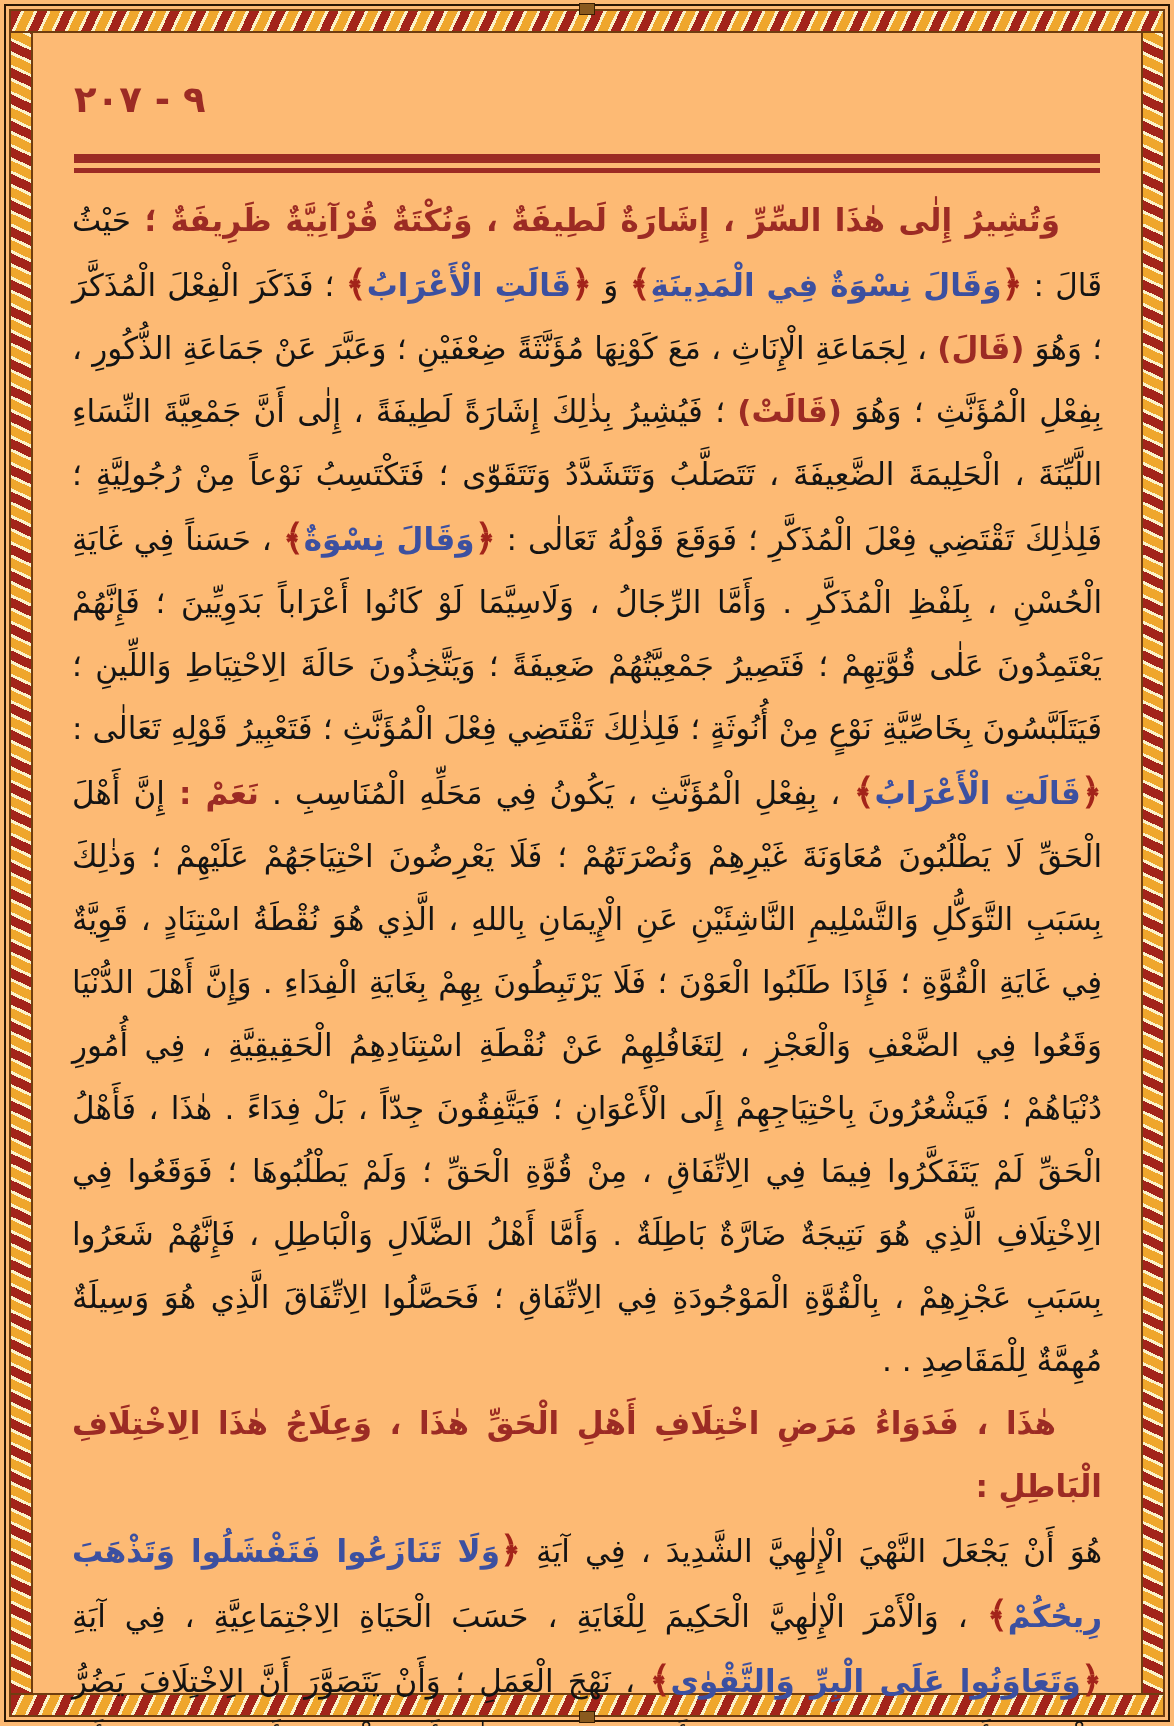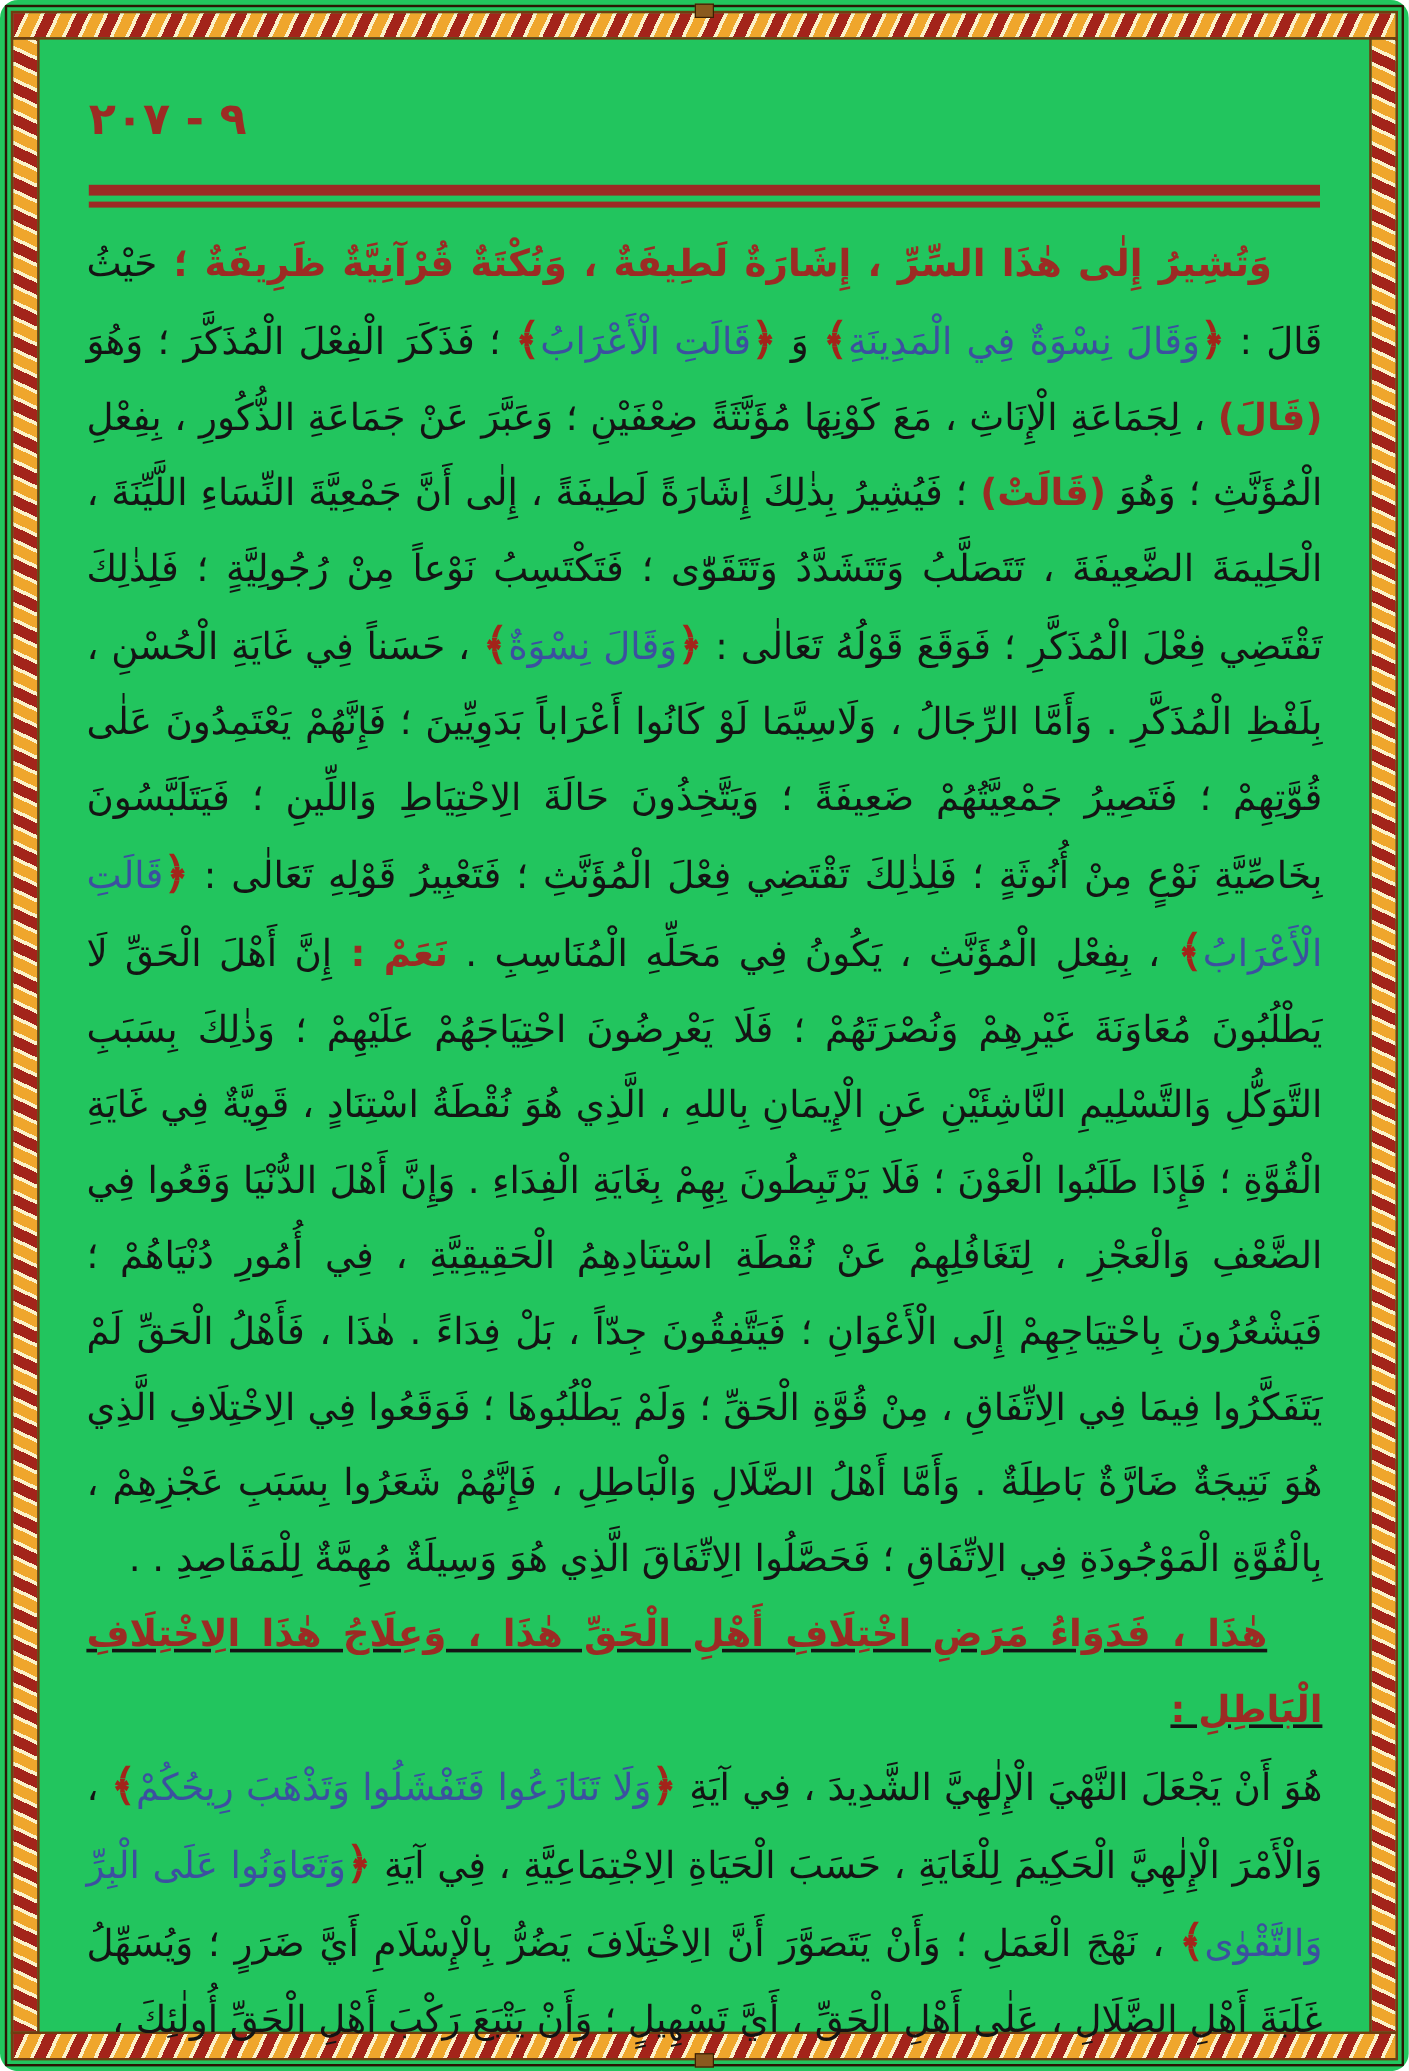--- a/index.html
+++ b/index.html
@@ -1,22 +1,21 @@
 <!DOCTYPE html>
 <html lang="ar"><head>
 <meta charset="utf-8">
 <style>
   html,body{margin:0;padding:0;background:#ffffff;}
   .page{
     position:relative;
     width:1174px;height:1726px;
-    background:#22c55e;
+    background:#fdba74;
     font-family:"DejaVu Sans",sans-serif;
     overflow:hidden;
-    border-radius:15px;
   }
   
   .hairline{
     position:absolute;inset:4px;
     border:2px solid #2a1604;
     pointer-events:none;
   }
   .chain{position:absolute;border:2px solid #6f3d10;box-sizing:border-box;}
   .chain-top,.chain-bottom{
     left:9px;right:9px;height:24px;
@@ -64,23 +63,23 @@
     margin-top:16px;
     color:#141414;
     font-size:31px;
     line-height:63px;
     text-align:justify;
   }
   .para{margin:0;}
   .para.indent{text-indent:42px;}
   .seg-k{color:#141414;}
   .seg-r{color:#9c2b24;font-weight:bold;}
-  .seg-b{color:#3c50a0;font-weight:normal;}
+  .seg-b{color:#3c50a0;font-weight:bold;}
   .seg-br{color:#a3241a;font-weight:bold;font-size:36px;}
-  .heading-line{margin:0;text-indent:46px;font-weight:bold;text-decoration:underline;}
+  .heading-line{margin:0;text-indent:46px;font-weight:bold;}
 </style>
 </head>
 <body>
 
 <div class="page">
 
   <div class="hairline"></div>
   <div class="chain chain-top"></div>
   <div class="chain chain-bottom"></div>
   <div class="chain chain-left"></div>

